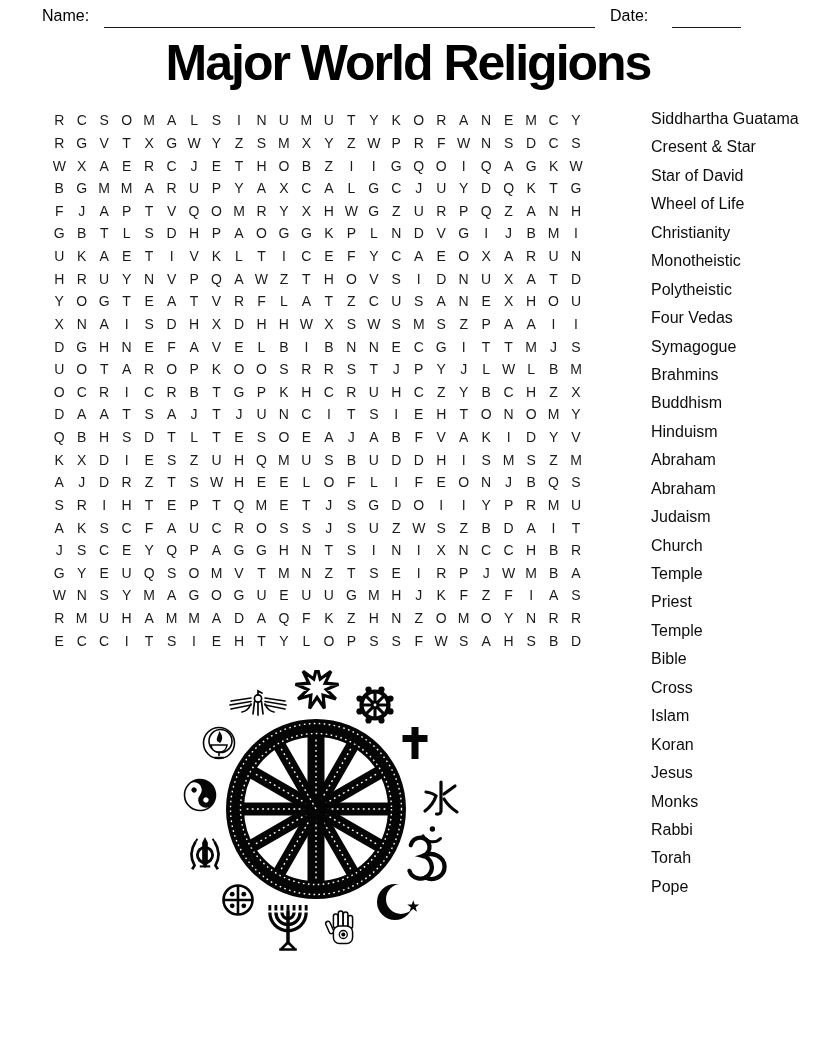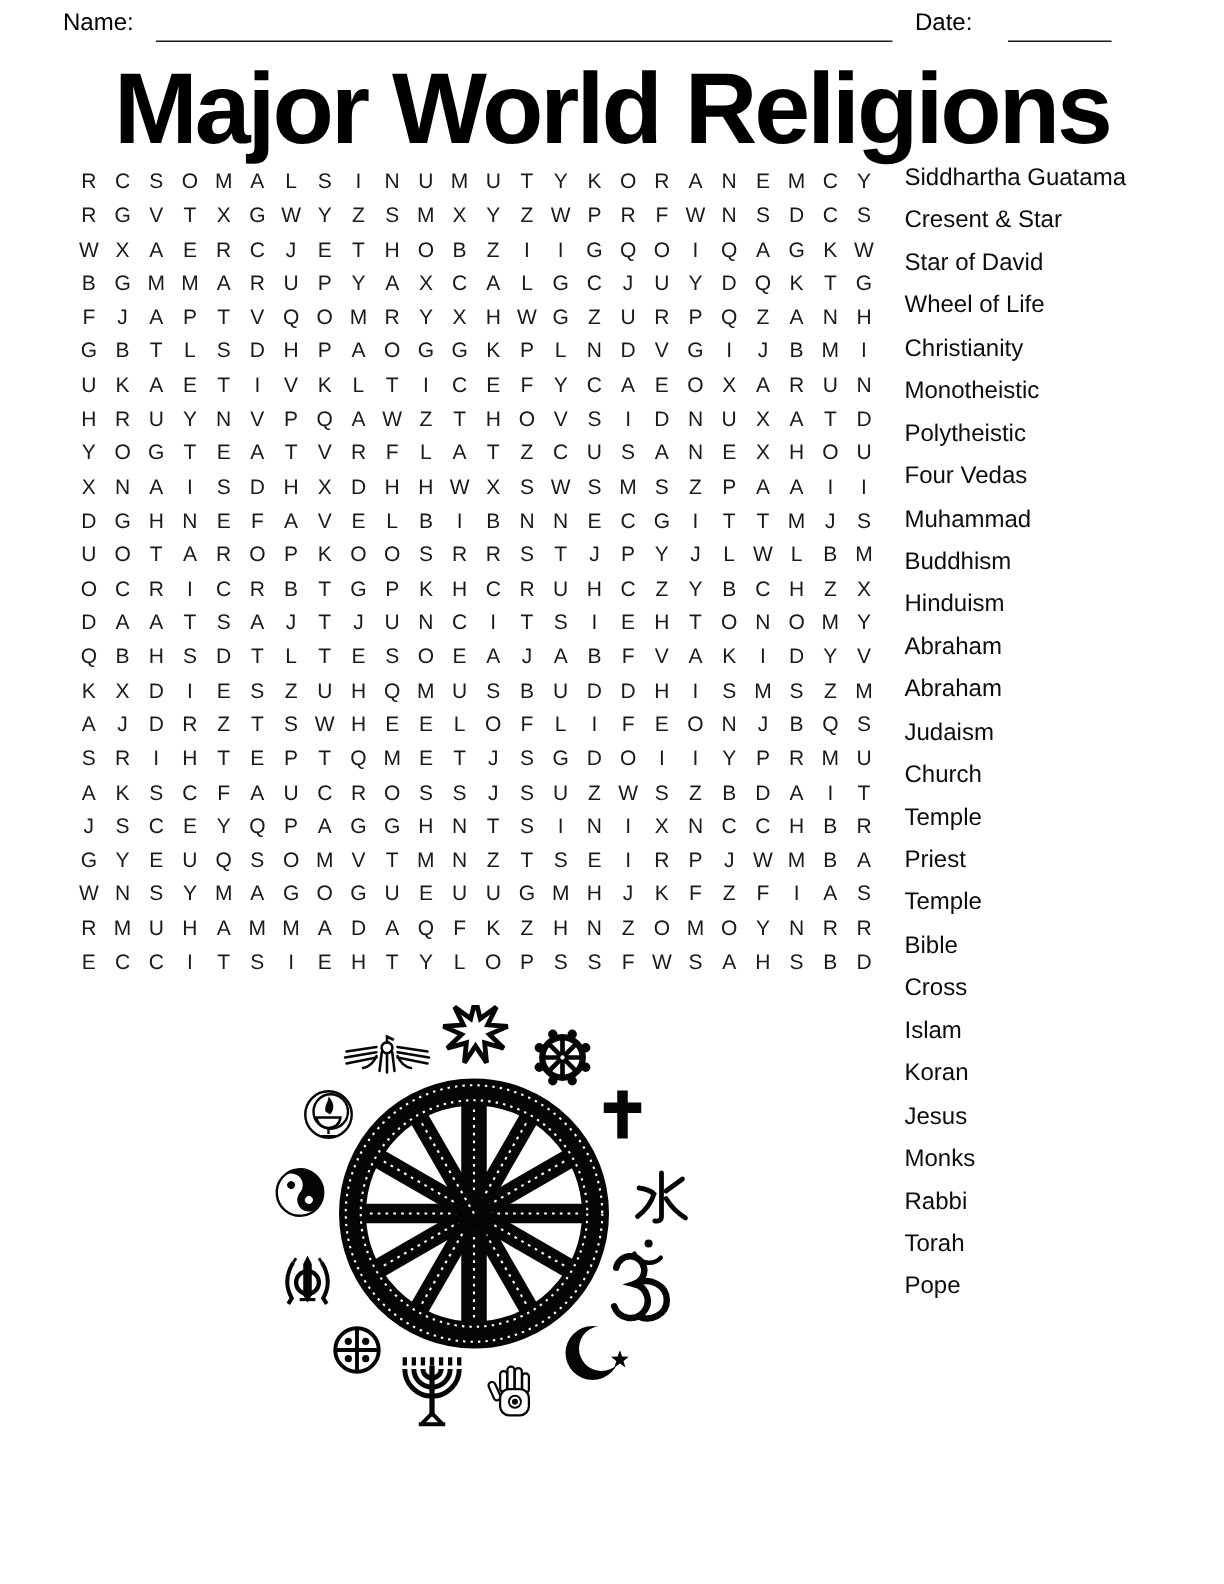--- a/index.html
+++ b/index.html
@@ -1,27 +1,27 @@
 <!DOCTYPE html>
 <html><head>
 <meta charset="utf-8">
 <style>
   html,body{margin:0;padding:0;background:#fff;}
   .page{position:relative;width:816px;height:1056px;background:#fff;overflow:hidden;
         font-family:"Liberation Sans","DejaVu Sans",sans-serif;color:#000;}
   .hdr-label{position:absolute;font-size:16px;color:#000;}
   .fill-line{position:absolute;height:19px;border-bottom:1.4px solid #1a1a1a;}
   .title{position:absolute;top:34px;left:0;width:816px;text-align:center;
-         font-size:67px;font-weight:bold;letter-spacing:-2px;color:#000;}
+         font-size:50px;font-weight:bold;letter-spacing:-2px;color:#000;}
   .wsgrid{position:absolute;left:48px;top:109px;display:grid;
           grid-template-columns:repeat(24,22.47px);grid-auto-rows:22.63px;}
   .cell{display:flex;align-items:center;justify-content:center;
         font-size:14px;color:#1a1a1a;}
   .words{position:absolute;left:603px;top:105px;margin:0;padding:0;list-style:none;}
-  .words li{height:28.45px;line-height:28.45px;font-size:16px;color:#0d0d0d;white-space:nowrap;}
+  .words li{height:28.45px;line-height:28.45px;font-size:16px;color:#0d0d0d;white-space:nowrap;margin-left:48px;}
   .emblem{position:absolute;left:168px;top:670px;}
 </style>
 </head>
 <body>
 
 <div class="page">
 
   <span class="hdr-label" style="left:42px;top:7px;">Name:</span>
   <div class="fill-line" style="left:104px;top:8px;width:491px;"></div>
   <span class="hdr-label" style="left:610px;top:7px;">Date:</span>
@@ -610,21 +610,22 @@
 
   <ul class="words" id="wordlist">
       <li>Siddhartha Guatama</li>
       <li>Cresent &amp; Star</li>
       <li>Star of David</li>
       <li>Wheel of Life</li>
       <li>Christianity</li>
       <li>Monotheistic</li>
       <li>Polytheistic</li>
       <li>Four Vedas</li>
-      <li>Muhammad</li>
+      <li>Symagogue</li>
+      <li>Brahmins</li>
       <li>Buddhism</li>
       <li>Hinduism</li>
       <li>Abraham</li>
       <li>Abraham</li>
       <li>Judaism</li>
       <li>Church</li>
       <li>Temple</li>
       <li>Priest</li>
       <li>Temple</li>
       <li>Bible</li>

